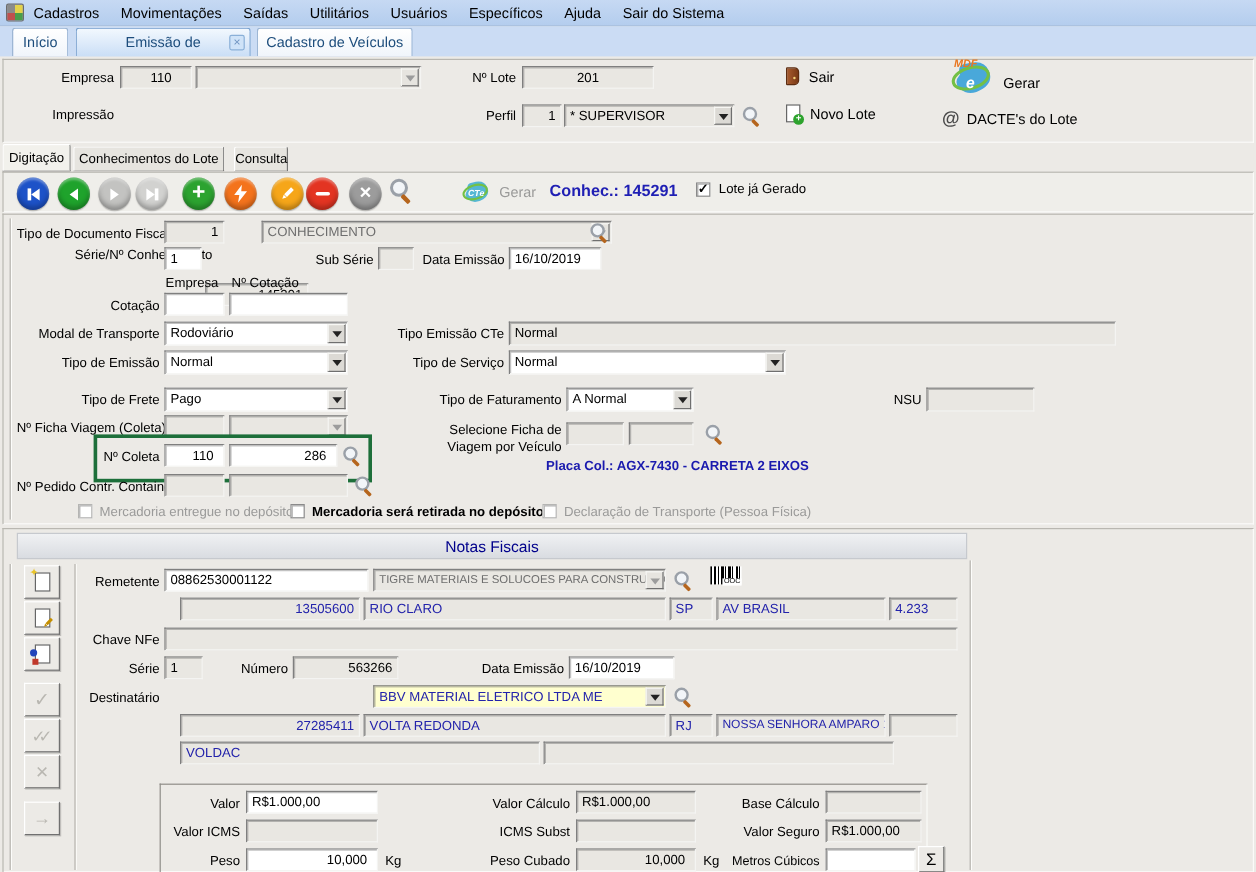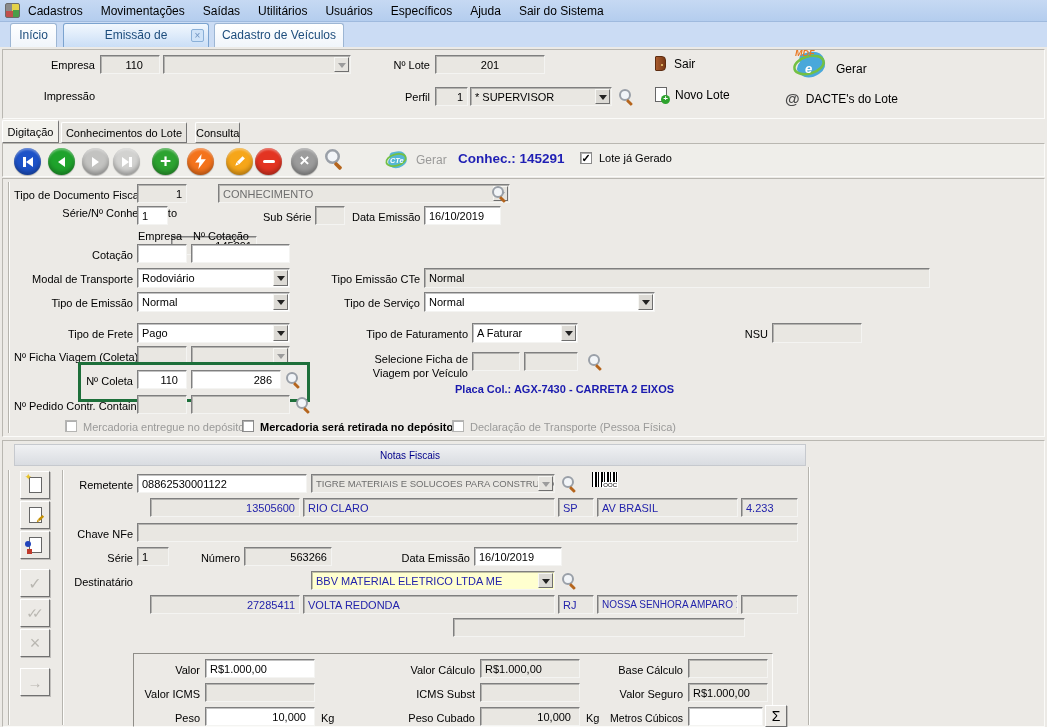--- a/index.html
+++ b/index.html
@@ -233,21 +233,21 @@
   <div class="lbl lblr" style="left:300px;top:294px;width:120px;">Tipo de Serviço</div>
   <div class="fld combo" style="left:424px;top:292px;width:231px;height:20px;"><span>Normal</span><span class="arr">
         <i></i>
       </span></div>
 
   <div class="lbl lblr" style="left:14px;top:325px;width:119px;">Tipo de Frete</div>
   <div class="fld combo" style="left:137px;top:323px;width:153px;height:20px;"><span>Pago</span><span class="arr">
         <i></i>
       </span></div>
   <div class="lbl lblr" style="left:340px;top:325px;width:128px;">Tipo de Faturamento</div>
-  <div class="fld combo" style="left:472px;top:323px;width:106px;height:20px;"><span>A Faturar</span><span class="arr">
+  <div class="fld combo" style="left:472px;top:323px;width:106px;height:20px;"><span>A Normal</span><span class="arr">
         <i></i>
       </span></div>
   <div class="lbl lblr" style="left:720px;top:325px;width:48px;">NSU</div>
   <div class="fld ro" style="left:772px;top:323px;width:90px;height:20px;"></div>
 
   <div class="lbl lblr" style="left:14px;top:348px;width:119px;">Nº Ficha Viagem (Coleta)</div>
   <div class="fld ro" style="left:137px;top:346px;width:50px;"></div>
   <div class="fld ro combo" style="left:191px;top:346px;width:99px;">
       <span class="arr adis">
         <i></i>
@@ -274,21 +274,21 @@
 
   <span class="chk" style="left:65px;top:420px;border-color:#b5b5b3;"></span>
   <div class="lbl gray" style="left:83px;top:418px;">Mercadoria entregue no depósito</div>
   <span class="chk" style="left:242px;top:420px;"></span>
   <div class="lbl" style="left:260px;top:418px;font-weight:bold;">Mercadoria será retirada no depósito</div>
   <span class="chk" style="left:452px;top:420px;border-color:#b5b5b3;"></span>
   <div class="lbl gray" style="left:470px;top:418px;">Declaração de Transporte (Pessoa Física)</div>
 
   <div class="panel-border" style="left:2px;top:440px;width:1043px;height:287px;background:#eceae6;"></div>
   <div class="abs" style="left:14px;top:444px;width:792px;height:22px;background:linear-gradient(#f0f1f3,#d9dce1);border:1px solid #c6c9ce;text-align:center;">
-    <span style="font-size:10px;color:#00008b;line-height:21px;">Notas Fiscais</span>
+    <span style="font-size:13px;color:#00008b;line-height:21px;">Notas Fiscais</span>
   </div>
   <div class="groove" style="left:8px;top:470px;height:255px;"></div>
   <div class="groove" style="left:62px;top:470px;height:255px;"></div>
   <div class="groove" style="left:808px;top:467px;height:258px;"></div>
 
   <div class="rbtn" style="left:20px;top:471px;width:30px;height:28px;">
     <span class="page">
         <span style="position:absolute;left:-5px;top:-6px;color:#e8c32a;font-size:9px;">✦</span>
       </span>
   </div>
@@ -352,20 +352,21 @@
         <i></i>
       </span></div>
   <span class="mag" style="left:562px;top:573px;"></span>
 
   <div class="fld ro tar blue" style="left:150px;top:595px;width:150px;">27285411</div>
   <div class="fld ro blue" style="left:303px;top:595px;width:252px;">VOLTA REDONDA</div>
   <div class="fld ro blue" style="left:558px;top:595px;width:36px;">RJ</div>
   <div class="fld ro blue" style="left:597px;top:595px;width:141px;font-size:10px;">NOSSA SENHORA AMPARO 1221</div>
   <div class="fld ro" style="left:741px;top:595px;width:57px;"></div>
 
+  <div class="fld ro blue" style="left:150px;top:618px;width:300px;">VOLDAC</div>
   <div class="fld ro" style="left:453px;top:618px;width:292px;"></div>
 
   <div class="abs" style="left:133px;top:653px;width:640px;height:74px;border:1px solid;border-color:#8f8d88 #fbfbf9 #fbfbf9 #8f8d88;"></div>
 
   <div class="lbl lblr" style="left:95px;top:661px;width:105px;">Valor</div>
   <div class="fld" style="left:205px;top:659px;width:110px;">R$1.000,00</div>
   <div class="lbl lblr" style="left:370px;top:661px;width:105px;">Valor Cálculo</div>
   <div class="fld ro" style="left:480px;top:659px;width:100px;">R$1.000,00</div>
   <div class="lbl lblr" style="left:578px;top:661px;width:105px;">Base Cálculo</div>
   <div class="fld ro" style="left:688px;top:659px;width:80px;"></div>

